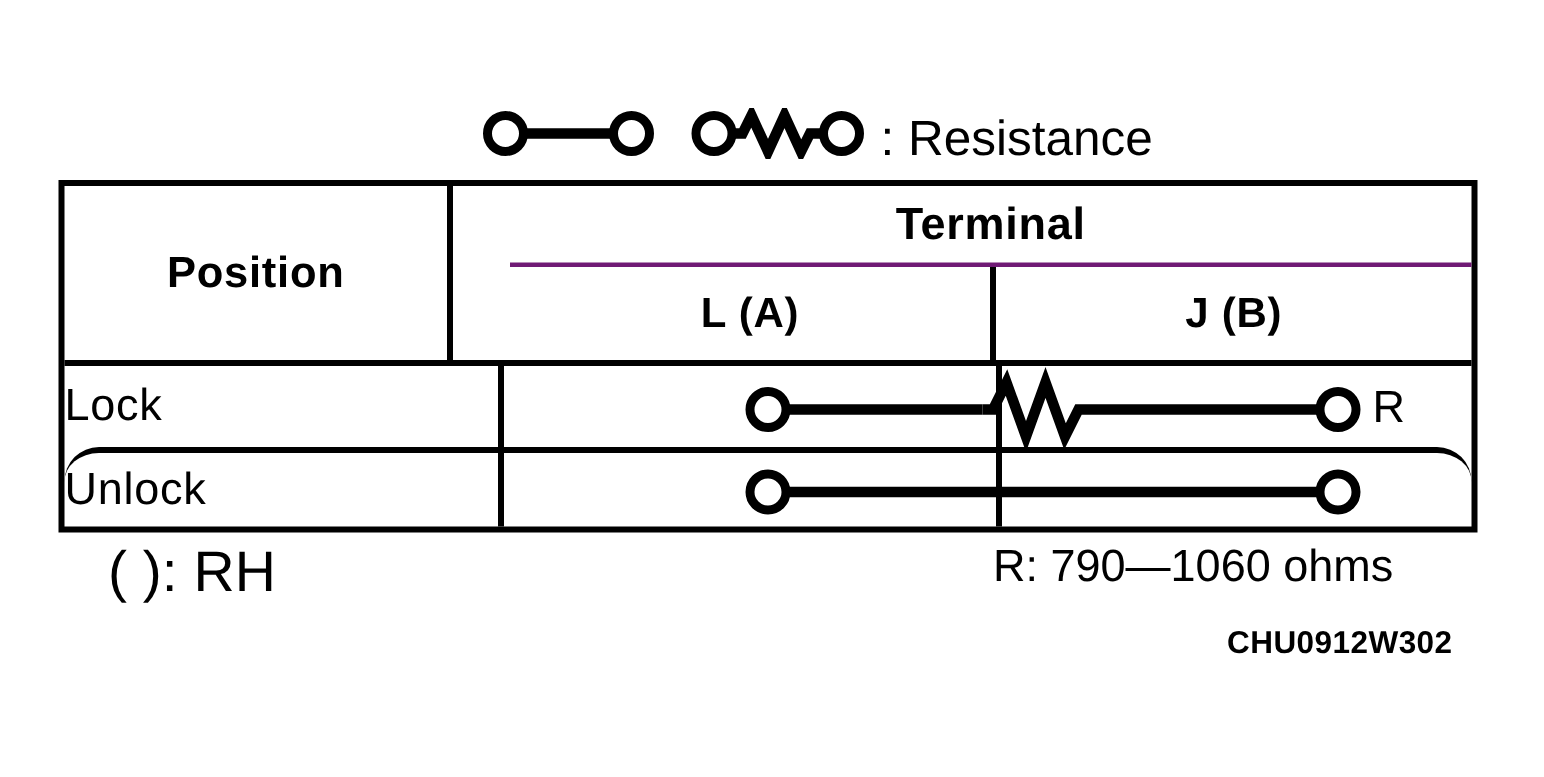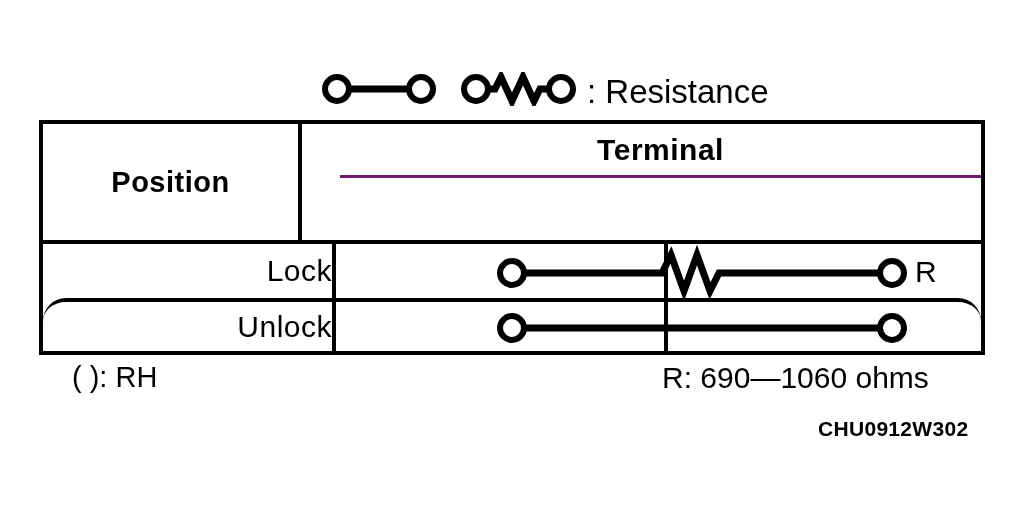--- a/index.html
+++ b/index.html
@@ -127,21 +127,21 @@
   .rowlabel {
     position: absolute;
     left: 0;
     top: 0;
     bottom: 0;
     width: 293px;
     box-sizing: border-box;
     border-right: 4px solid #000;
     display: flex;
     align-items: center;
-    justify-content: flex-end;
+    justify-content: flex-start;
   }
   .rowlabel .txt {
     font-size: 30px;
     letter-spacing: 0.5px;
   }
 
   .rowbody {
     position: absolute;
     left: 297px;
     right: 0;
@@ -168,21 +168,21 @@
     position: absolute;
     font-size: 30px;
     line-height: 1;
   }
 
   
   #note-rh {
     position: absolute;
     left: 72px;
     top: 361px;
-    font-size: 29px;
+    font-size: 38px;
     white-space: nowrap;
   }
   #note-res {
     position: absolute;
     left: 662px;
     top: 361px;
     font-size: 30px;
     white-space: nowrap;
   }
   #doc-code {
@@ -228,20 +228,28 @@
 <div id="table">
 
   <div id="cell-position">
     <span class="txt">Position</span>
   </div>
 
   <div id="cell-terminal">
     <span class="txt">Terminal</span>
   </div>
 
+  <div id="subheads">
+    <div class="subhead" id="subhead-la">
+      <span class="txt">L (A)</span>
+    </div>
+    <div class="subhead" id="subhead-jb">
+      <span class="txt">J (B)</span>
+    </div>
+  </div>
 
   <div class="datarow" id="row-lock">
     <div class="rowlabel">
       <span class="txt">Lock</span>
     </div>
     <div class="rowbody">
       <div class="symbol-wrap">
         <svg width="649" height="58" viewBox="0 0 649 58" aria-hidden="true">
 
           <line x1="172" y1="29" x2="315" y2="29" stroke="#000" stroke-width="7"></line>
@@ -272,14 +280,14 @@
         </svg>
       </div>
       <div class="rowdiv"></div>
       <span class="r-note" style="left:575px; top:11px;"></span>
     </div>
   </div>
 
 </div>
 
 <div id="note-rh">( ): RH</div>
-<div id="note-res">R: 690—1060 ohms</div>
+<div id="note-res">R: 790—1060 ohms</div>
 <div id="doc-code">CHU0912W302</div>
 
 </body></html>

